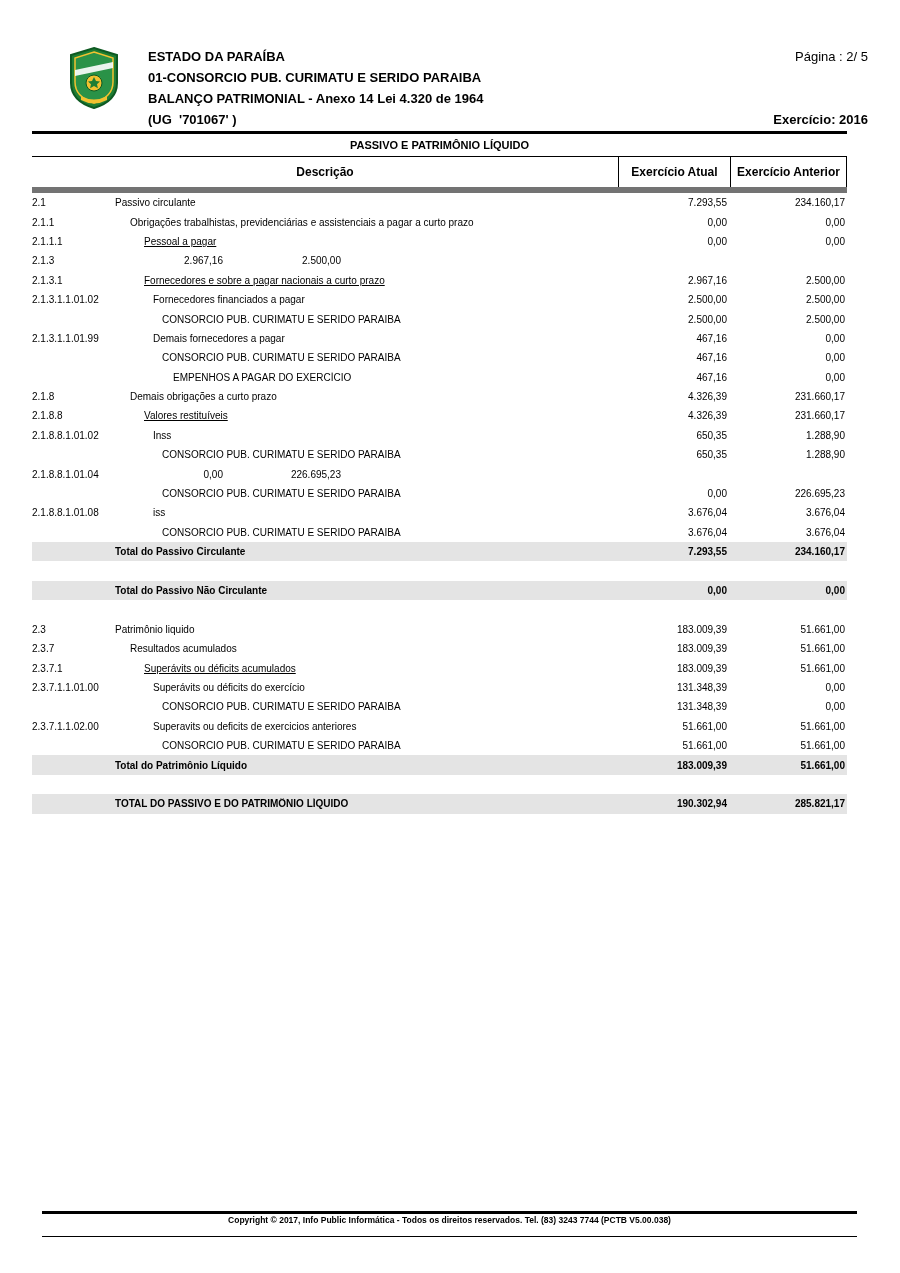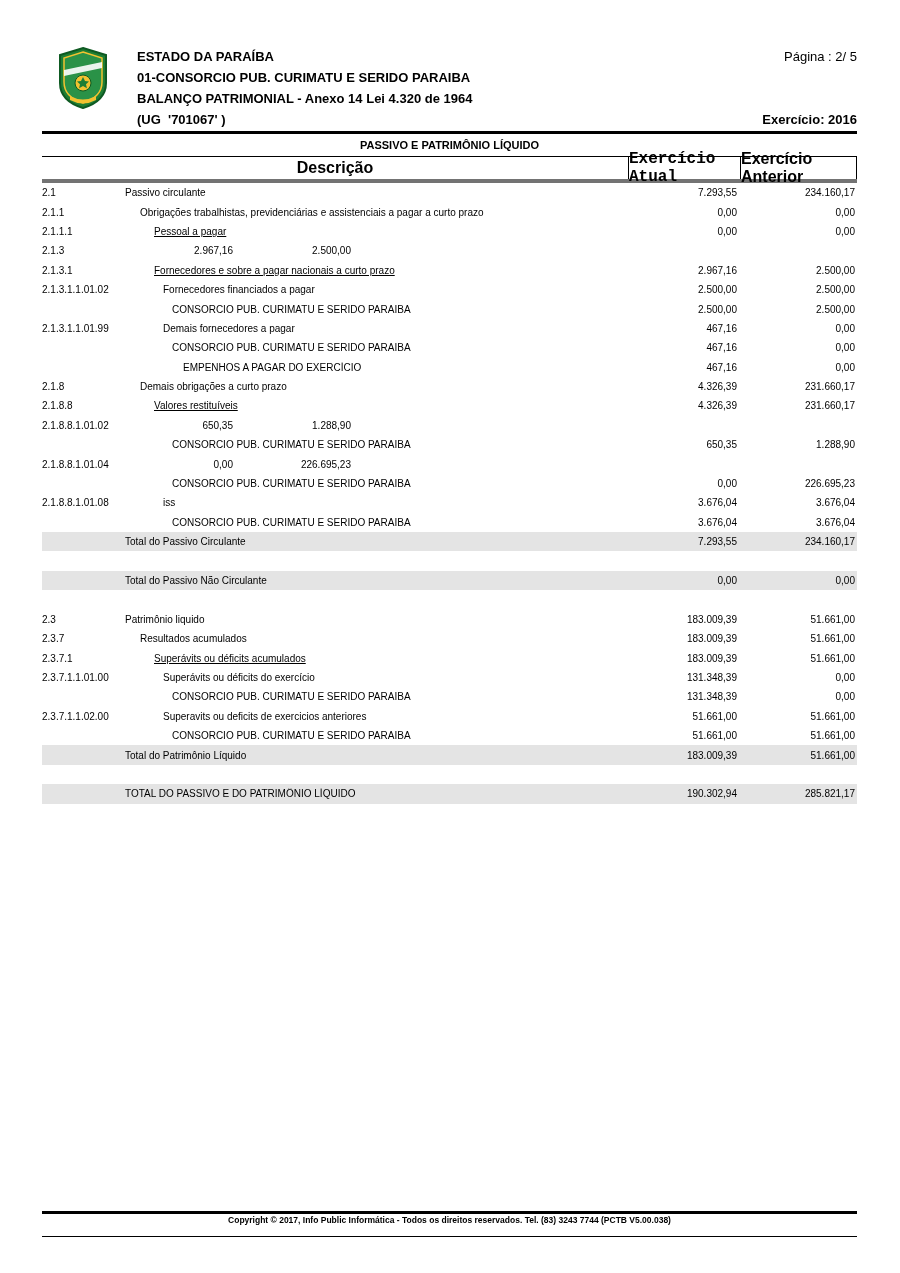--- a/index.html
+++ b/index.html
@@ -2,44 +2,44 @@
 <html><head>
 <meta charset="utf-8">
 <style>
   * { margin:0; padding:0; box-sizing:border-box; }
   html,body { background:#ffffff; }
   .page {
     position:relative; width:900px; height:1273px; background:#ffffff;
     font-family:"Liberation Sans", sans-serif; color:#000; overflow:hidden;
   }
   
-  .header { position:absolute; top:46px; left:42px; width:815px; display:flex; }
+  .header { position:absolute; top:46px; left:53px; width:815px; display:flex; }
   .logo { width:52px; height:64px; margin-left:15px; flex:0 0 auto; }
   .header-text { margin-left:28px; flex:1; }
   .hline {
     display:flex; justify-content:space-between; align-items:baseline;
     font-size:13px; font-weight:bold; line-height:21px; white-space:pre;
   }
   .pagenum { font-weight:normal; font-size:13px; }
   .exercise { font-weight:bold; font-size:13px; }
   
-  .table-wrap { position:absolute; top:131px; left:42px; width:815px; }
+  .table-wrap { position:absolute; top:131px; left:32px; width:815px; }
   .rule-thick { height:3px; background:#000; }
   .table-title { height:22px; line-height:22px; text-align:center; font-weight:bold; font-size:11px; }
   .thead {
-    display:flex; align-items:stretch; border-top:1px solid #000; border-bottom:4px solid #737373;
-    height:27px; font-weight:bold; font-size:16px;
+    display:flex; align-items:stretch; border-top:1px solid #000; border-bottom:6px solid #737373;
+    height:37px; font-weight:bold; font-size:12px;
   }
   .th-desc { width:586px; display:flex; align-items:center; justify-content:center; }
-  .th-atual { width:112px; display:flex; align-items:center; justify-content:center; border-left:1px solid #000;font-family:Liberation Mono, monospace; }
+  .th-atual { width:112px; display:flex; align-items:center; justify-content:center; border-left:1px solid #000; }
   .th-ant  { width:117px; display:flex; align-items:center; justify-content:center; border-left:1px solid #000; border-right:1px solid #000; }
   .tbody { width:815px; }
   .row { display:flex; height:19.4px; align-items:center; font-size:10px; }
   .row.spacer { background:transparent; }
-  .row.total { background:#e4e4e4; font-weight:normal;justify-content:space-between; }
+  .row.total { background:#e4e4e4; font-weight:bold;justify-content:space-between; }
   .c-code { width:82px; white-space:nowrap; overflow:hidden; }
   .c-desc { width:504px; white-space:nowrap; overflow:hidden; }
   .c-atual { width:112px; text-align:right; padding-right:3px; white-space:nowrap; }
   .c-ant  { width:117px; text-align:right; padding-right:2px; white-space:nowrap; }
   .ind0 { padding-left:1px; }
   .ind1 { padding-left:16px; }
   .ind2 { padding-left:30px;text-decoration:underline; }
   .ind3 { padding-left:39px; }
   .ind4 { padding-left:48px; }
   .ind5 { padding-left:59px; }
@@ -158,20 +158,21 @@
           <div class="c-ant">231.660,17</div>
         </div>
         <div class="row">
           <div class="c-code">2.1.8.8</div>
           <div class="c-desc ind2">Valores restituíveis</div>
           <div class="c-atual">4.326,39</div>
           <div class="c-ant">231.660,17</div>
         </div>
         <div class="row">
           <div class="c-code">2.1.8.8.1.01.02</div>
+          <div class="c-desc ind3">Inss</div>
           <div class="c-atual">650,35</div>
           <div class="c-ant">1.288,90</div>
         </div>
         <div class="row">
           <div class="c-code"></div>
           <div class="c-desc ind4">CONSORCIO PUB. CURIMATU E SERIDO PARAIBA</div>
           <div class="c-atual">650,35</div>
           <div class="c-ant">1.288,90</div>
         </div>
         <div class="row">

